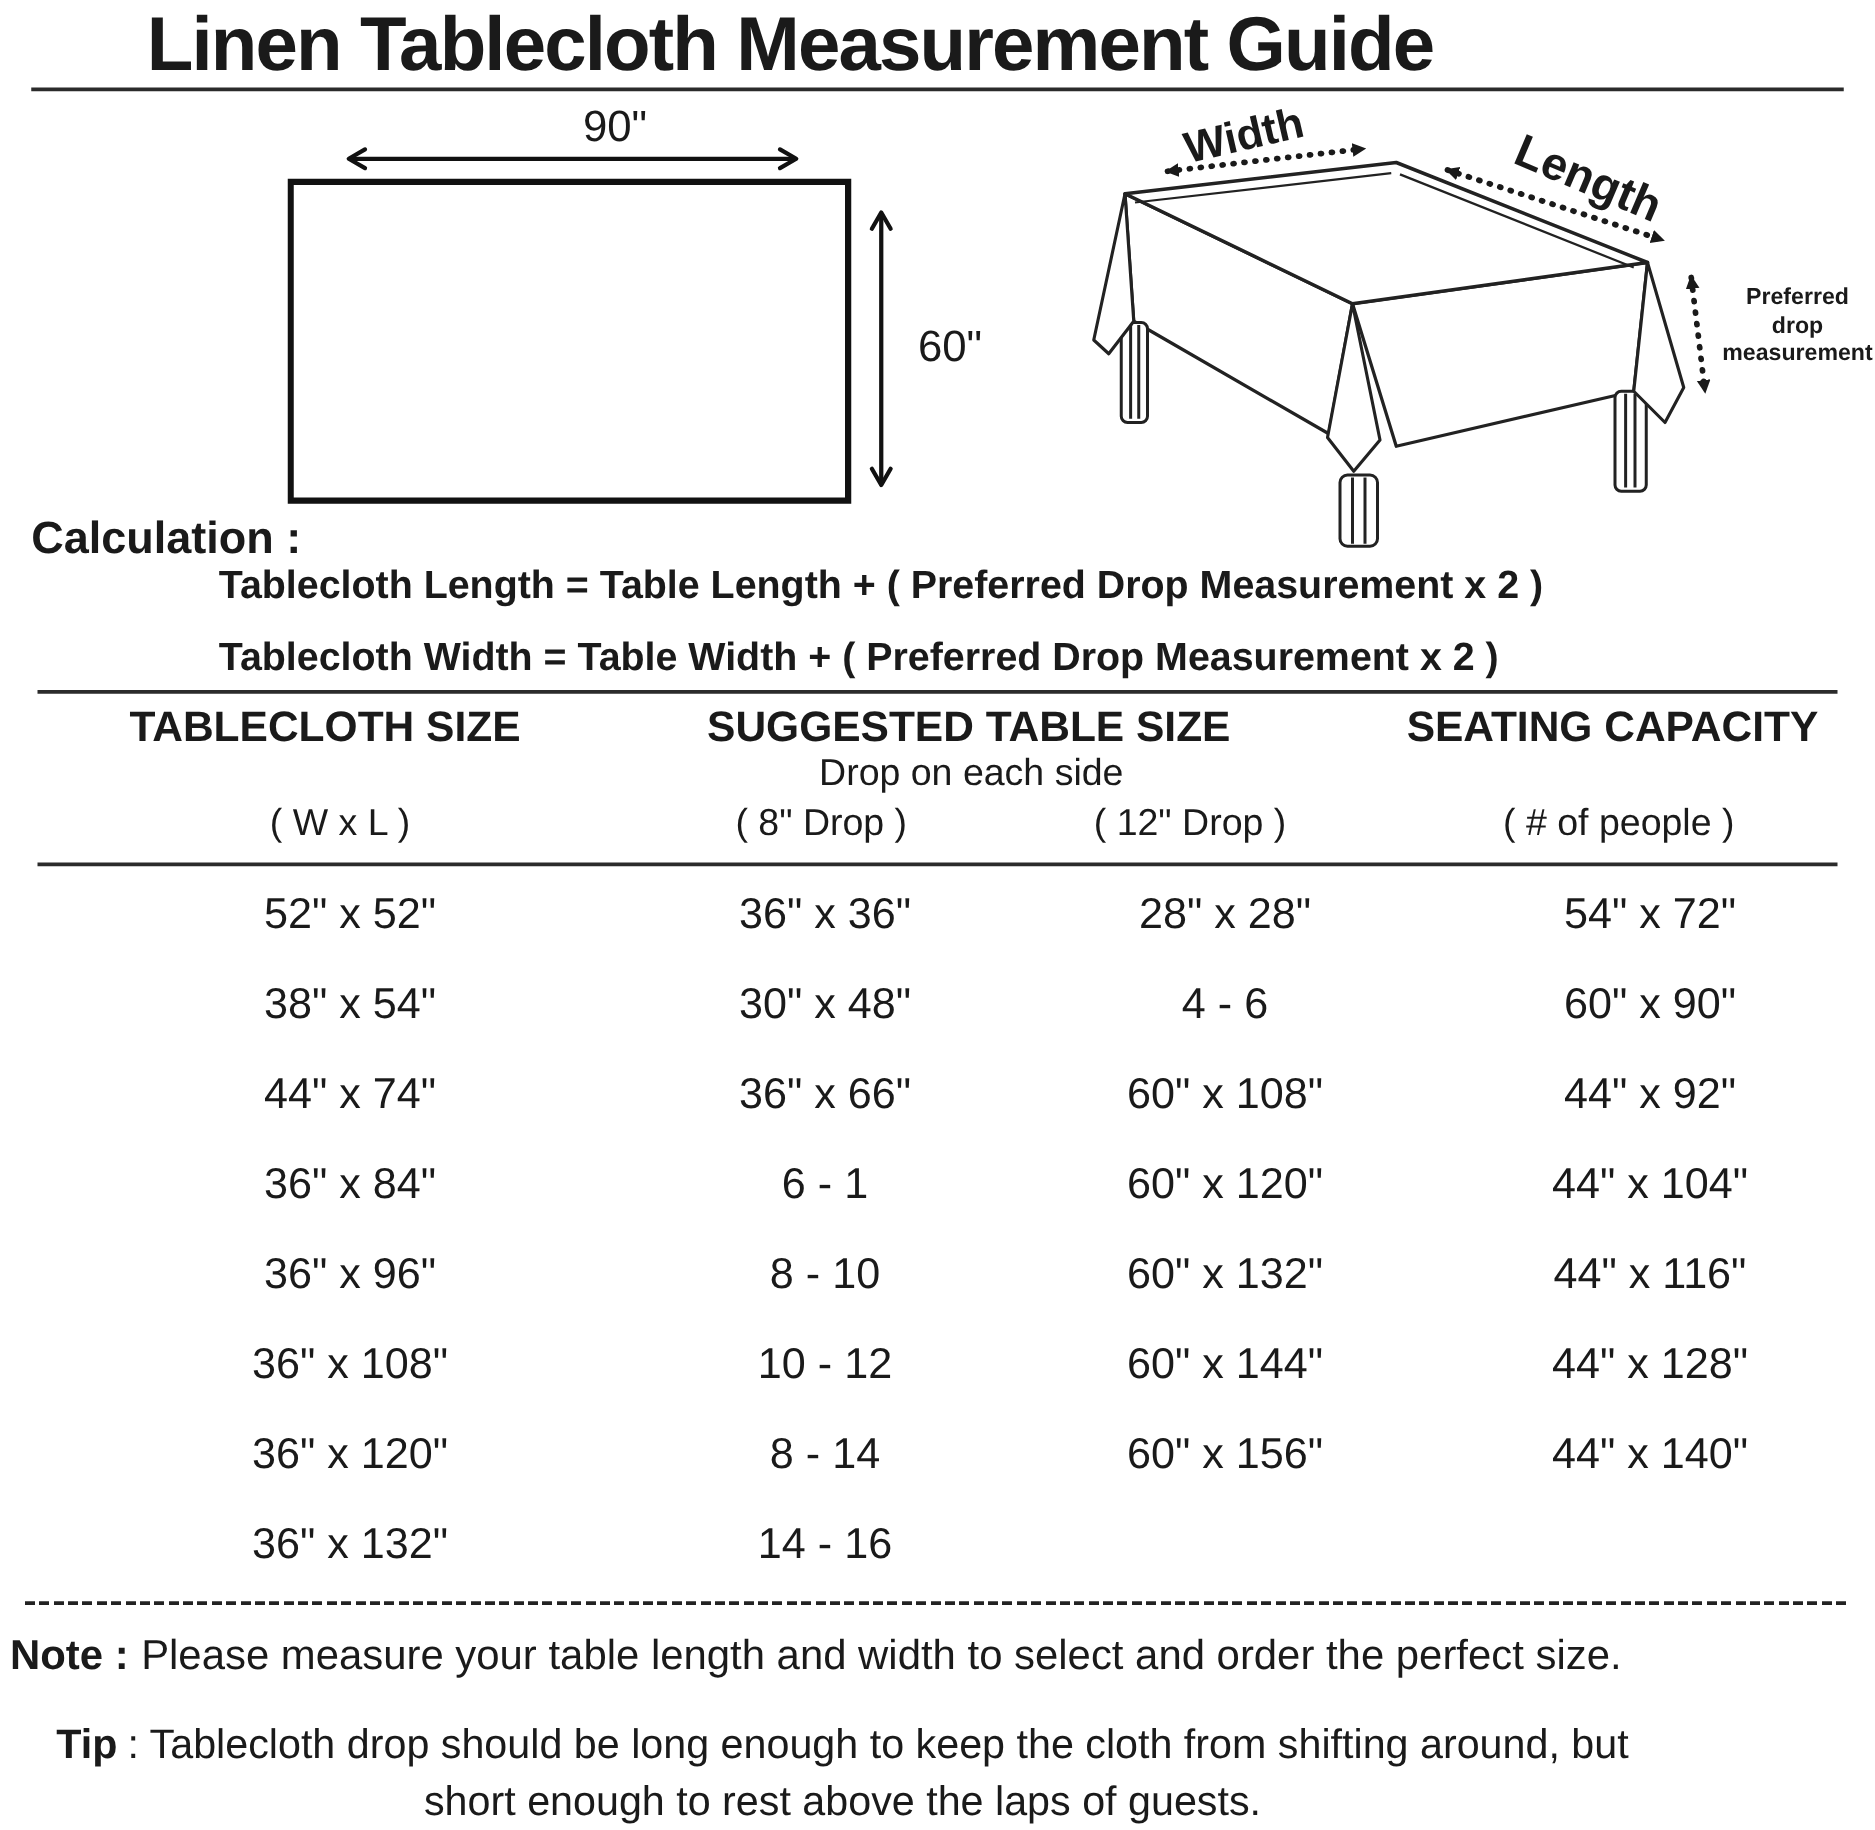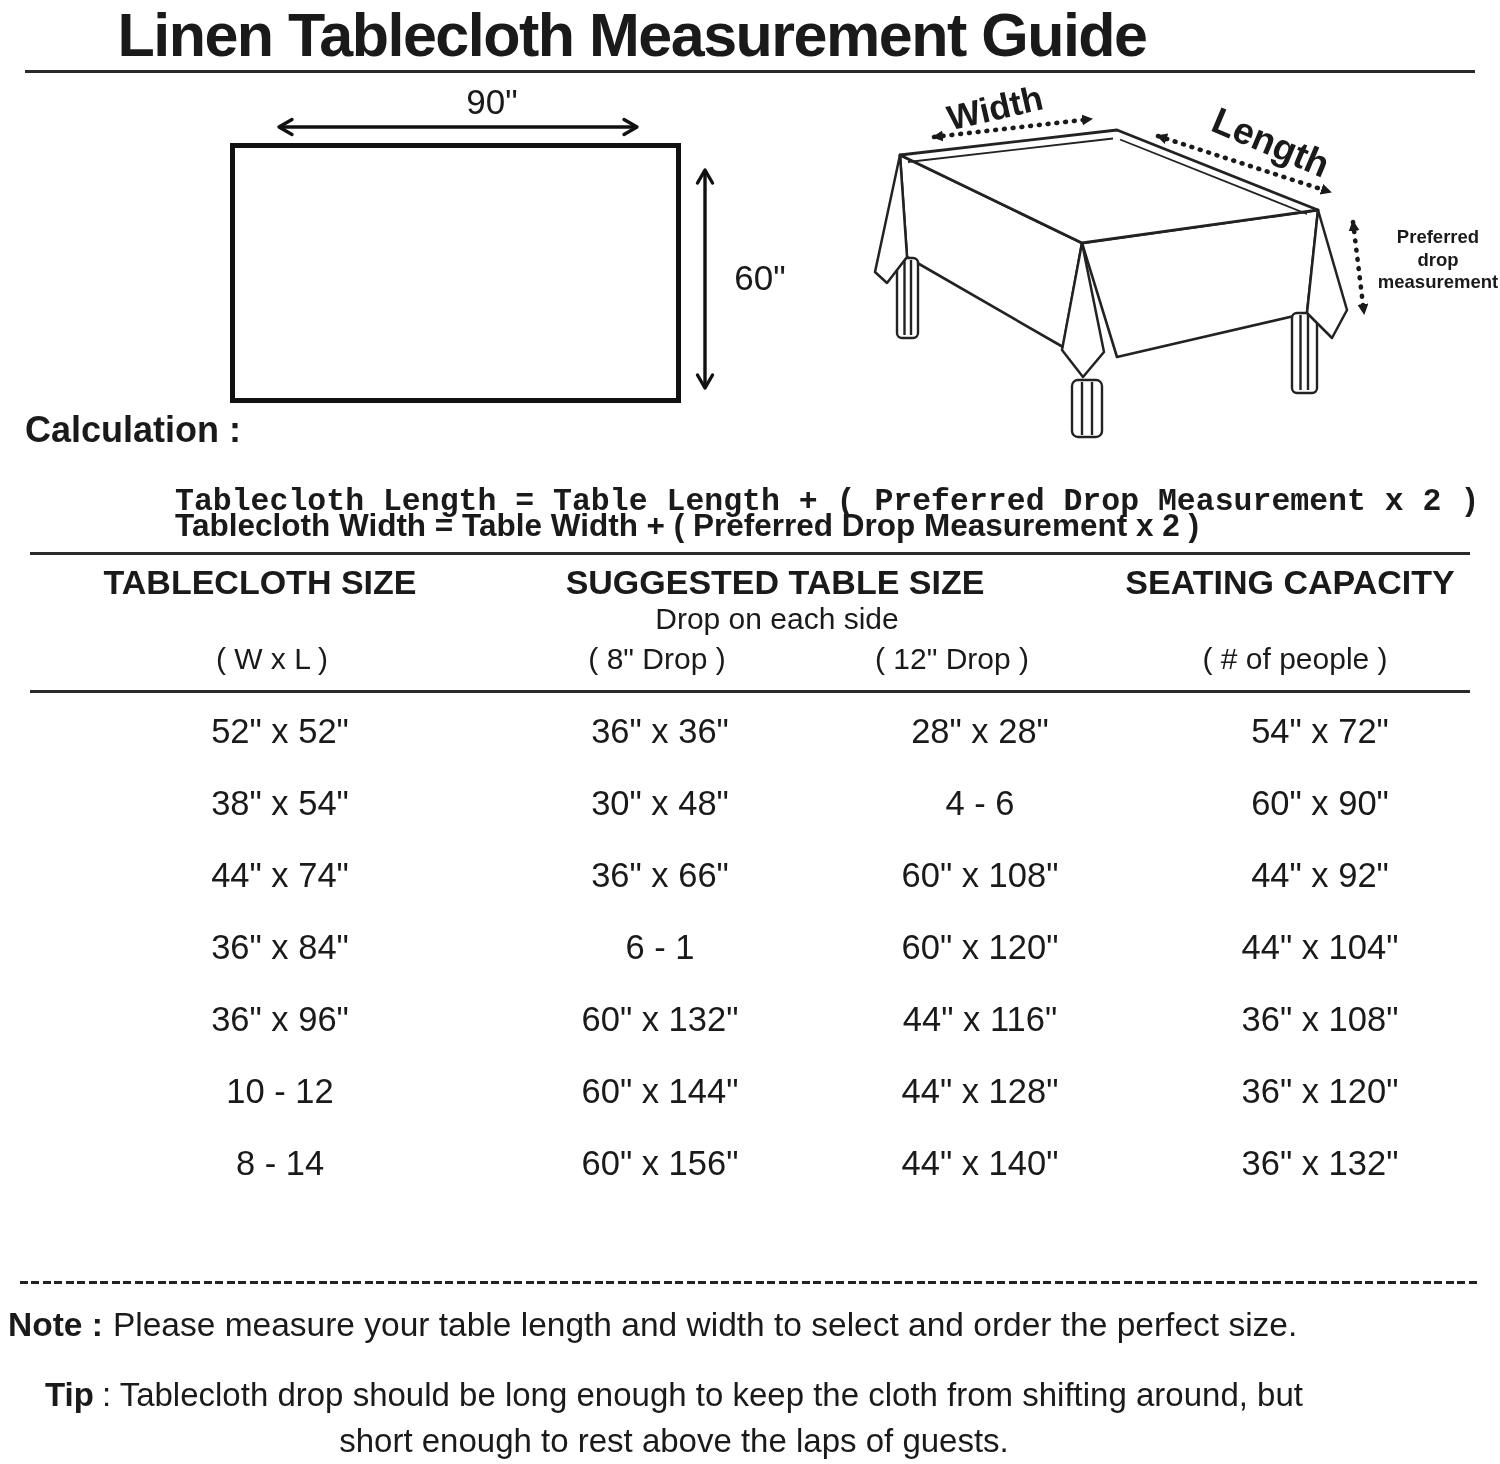--- a/index.html
+++ b/index.html
@@ -20,21 +20,21 @@
   #header-bottom-rule{top:690px;left:30px;width:1440px;height:2.5px;}
   #dashed-rule{
     top:1281px;left:20px;width:1460px;height:2.6px;
     background:repeating-linear-gradient(90deg,#222 0 8px,transparent 8px 11.5px);
   }
   .dim-label{font-size:35px;font-weight:400;white-space:nowrap;}
   #dim-90{top:82px;left:492px;}
   #dim-60{top:258px;left:760px;}
   #calc-heading{top:409px;left:25px;font-size:36px;font-weight:800;}
   .formula{left:175px;font-size:31.5px;font-weight:700;white-space:nowrap;}
-  #formula-length{top:484px;font-family:Liberation Mono, monospace;}
+  #formula-length{top:449px;}
   #formula-width{top:507px;}
   .col-header{top:563px;font-size:34px;font-weight:700;white-space:nowrap;}
   #hdr-suggested-sub{top:602px;font-size:30px;font-weight:400;white-space:nowrap;}
   .unit-header{top:642px;font-size:30px;font-weight:400;white-space:nowrap;}
   #size-table-rows{
     top:695px;left:30px;width:1440px;
     display:grid;grid-template-columns:500px 260px 380px 300px;
   }
   #size-table-rows .cell{
     height:72px;line-height:72px;text-align:center;
@@ -141,31 +141,33 @@
   <div class="cell">60" x 90"</div>
   <div class="cell">44" x 74"</div>
   <div class="cell">36" x 66"</div>
   <div class="cell">60" x 108"</div>
   <div class="cell">44" x 92"</div>
   <div class="cell">36" x 84"</div>
   <div class="cell">6 - 1</div>
   <div class="cell">60" x 120"</div>
   <div class="cell">44" x 104"</div>
   <div class="cell">36" x 96"</div>
+  <div class="cell">8 - 10</div>
   <div class="cell">60" x 132"</div>
   <div class="cell">44" x 116"</div>
   <div class="cell">36" x 108"</div>
   <div class="cell">10 - 12</div>
   <div class="cell">60" x 144"</div>
   <div class="cell">44" x 128"</div>
   <div class="cell">36" x 120"</div>
   <div class="cell">8 - 14</div>
   <div class="cell">60" x 156"</div>
   <div class="cell">44" x 140"</div>
   <div class="cell">36" x 132"</div>
+  <div class="cell">14 - 16</div>
 </div>
 
 <div id="dashed-rule" class="abs"></div>
 
 <div id="note-line" class="abs">
   <span class="lbl">Note :</span><span class="txt">Please measure your table length and width to select and order the perfect size.</span>
 </div>
 <div id="tip-line-1" class="abs tip-line">
   <span class="lbl">Tip</span><span class="txt">: Tablecloth drop should be long enough to keep the cloth from shifting around, but</span>
 </div>

